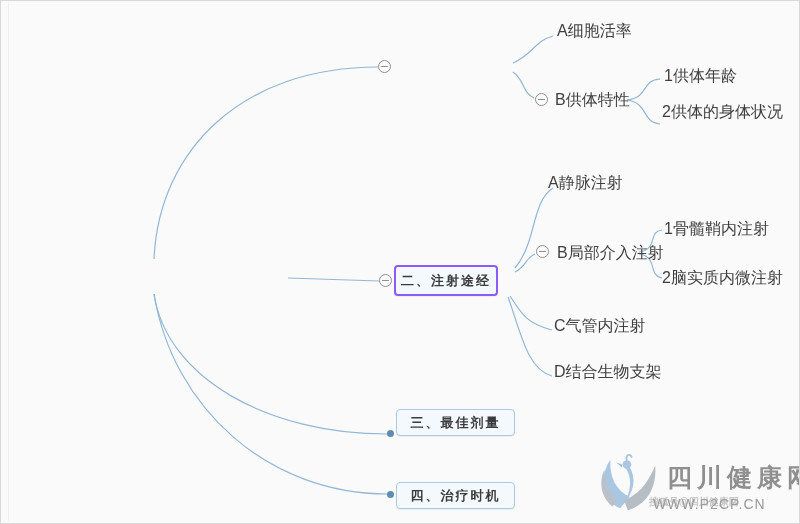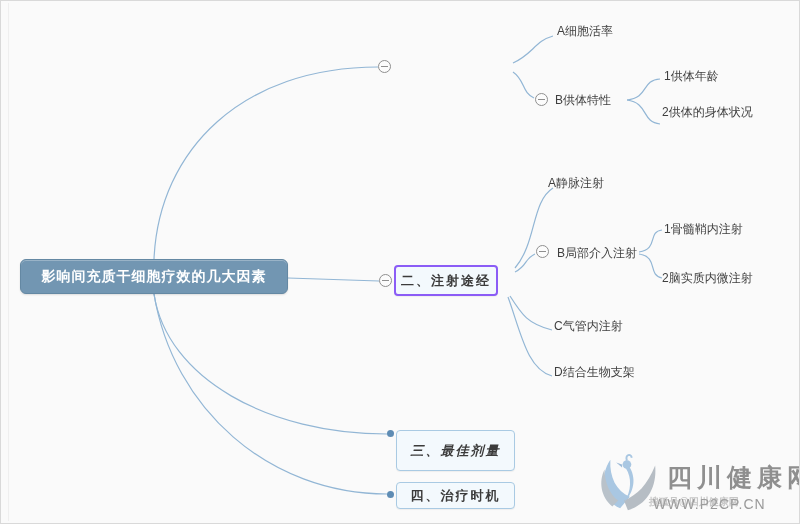--- a/index.html
+++ b/index.html
@@ -21,25 +21,25 @@
     white-space:nowrap;
   }
   .branch-node{
     position:absolute;background:#f3f9fd;border:1px solid #a9cae3;border-radius:4px;
     color:#3b3b3b;font-size:13px;font-weight:bold;letter-spacing:2px;
     display:flex;align-items:center;justify-content:center;box-sizing:border-box;
     white-space:nowrap;box-shadow:0 1px 1px rgba(0,0,0,.05);
   }
   #branch1{left:393px;top:51px;width:119px;height:30px;}
   #branch2{left:393px;top:264px;width:104px;height:31px;border:2px solid #8b5cf6;}
-  #branch3{left:395px;top:429px;width:119px;height:41px;font-style:italic;}
+  #branch3{left:395px;top:408px;width:119px;height:27px;}
   #branch4{left:395px;top:481px;width:119px;height:27px;}
 
   .leaf{
-    position:absolute;font-size:12px;line-height:14px;color:#3f3f3f;white-space:nowrap;
+    position:absolute;font-size:16px;line-height:14px;color:#3f3f3f;white-space:nowrap;
   }
   #leaf-a1{left:556px;top:23px;}
   #leaf-b1{left:554px;top:92px;}
   #leaf-b1c1{left:663px;top:68px;}
   #leaf-b1c2{left:661px;top:104px;text-align:right;}
   #leaf-a2{left:547px;top:175px;}
   #leaf-b2{left:556px;top:245px;}
   #leaf-b2c1{left:663px;top:221px;}
   #leaf-b2c2{left:661px;top:270px;}
   #leaf-c2{left:553px;top:318px;}
@@ -95,21 +95,20 @@
     <path d="M626,99 C648,97 640,79 659,78"></path>
     <path d="M626,99 C648,102 640,121 659,123"></path>
     <path d="M514,267 C536,241 530,201 552,187"></path>
     <path d="M514,271 C527,264 523,258 534,253"></path>
     <path d="M638,251 C658,248 646,231 661,229"></path>
     <path d="M638,253 C658,256 646,274 661,277"></path>
     <path d="M509,295 C521,314 527,323 551,329"></path>
     <path d="M507,296 C520,332 526,368 551,375"></path>
   </svg>
 
-  <div class="root-node">影响间充质干细胞疗效的几大因素</div>
 
   <div class="branch-node" id="branch2">二、注射途经</div>
   <div class="branch-node" id="branch3">三、最佳剂量</div>
   <div class="branch-node" id="branch4">四、治疗时机</div>
 
   <div class="leaf" id="leaf-a1">A细胞活率</div>
   <div class="leaf" id="leaf-b1">B供体特性</div>
   <div class="leaf" id="leaf-b1c1">1供体年龄</div>
   <div class="leaf" id="leaf-b1c2">2供体的身体状况</div>
   <div class="leaf" id="leaf-a2">A静脉注射</div>

